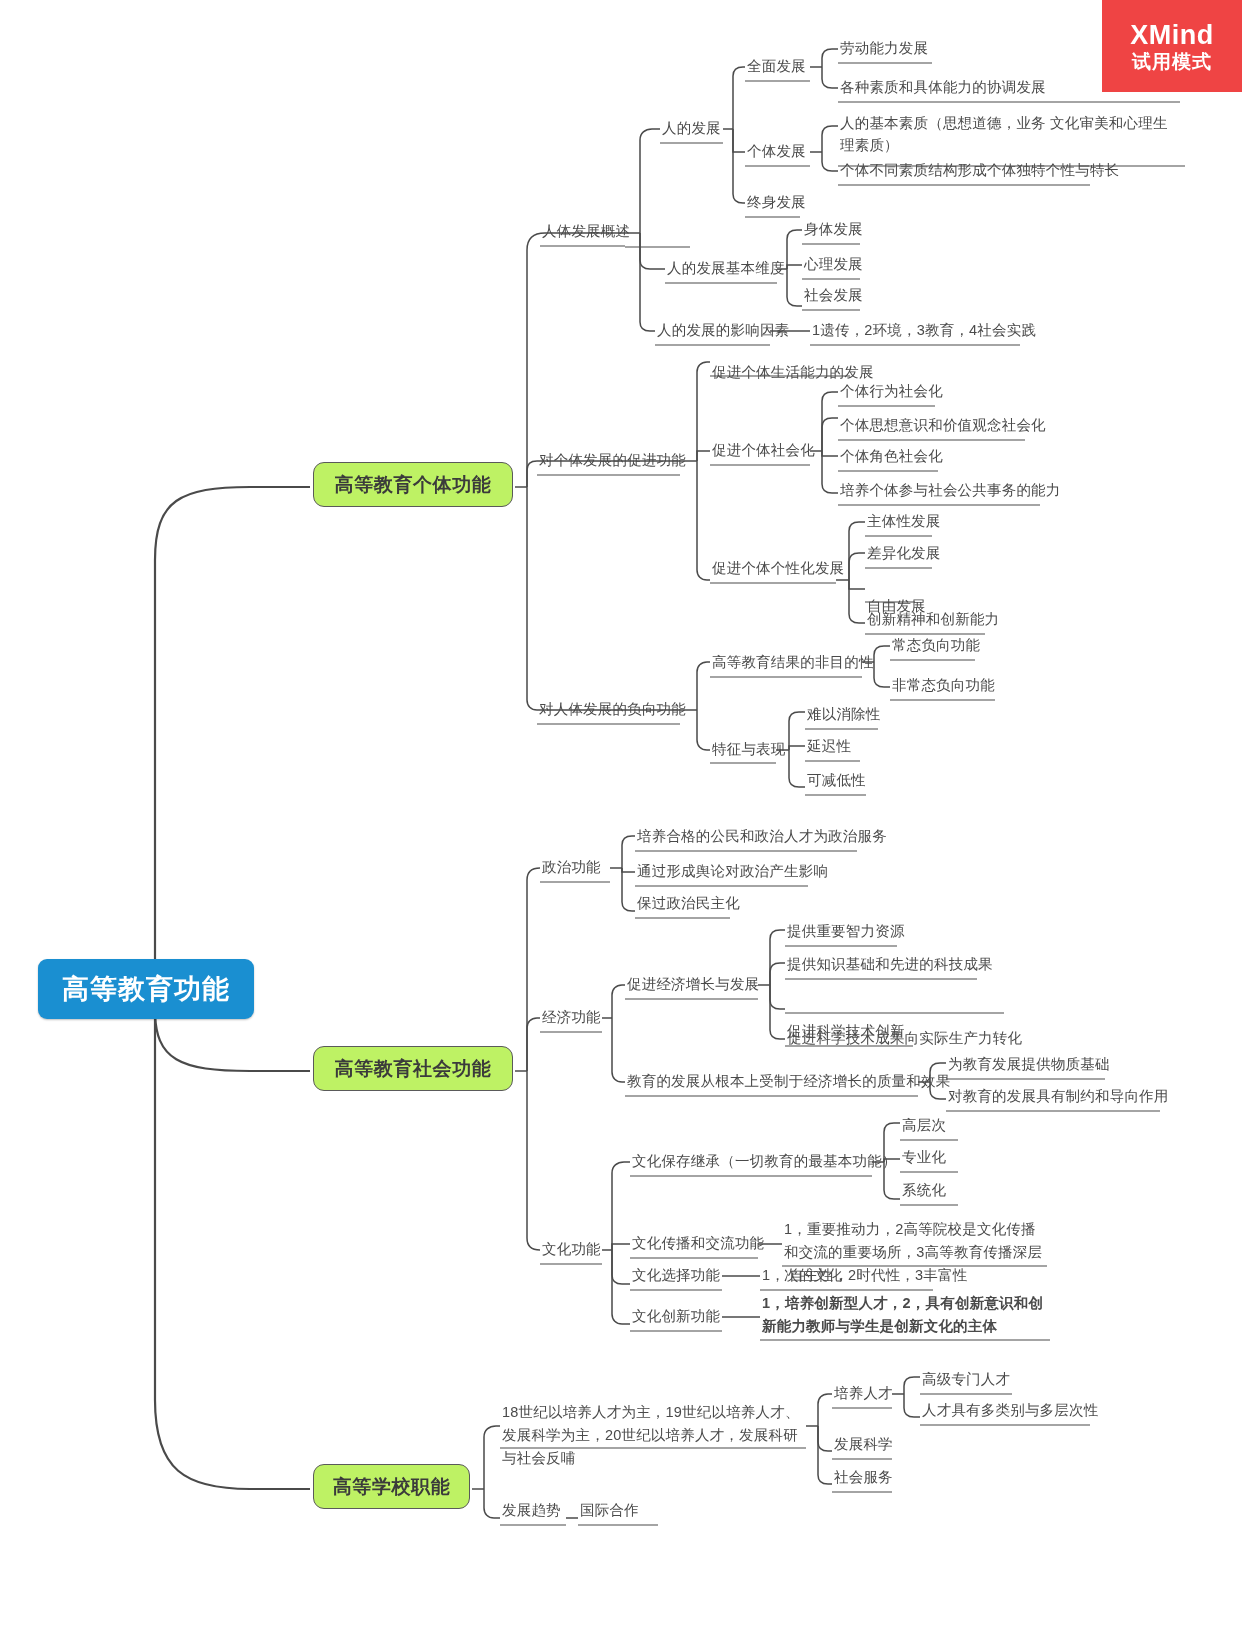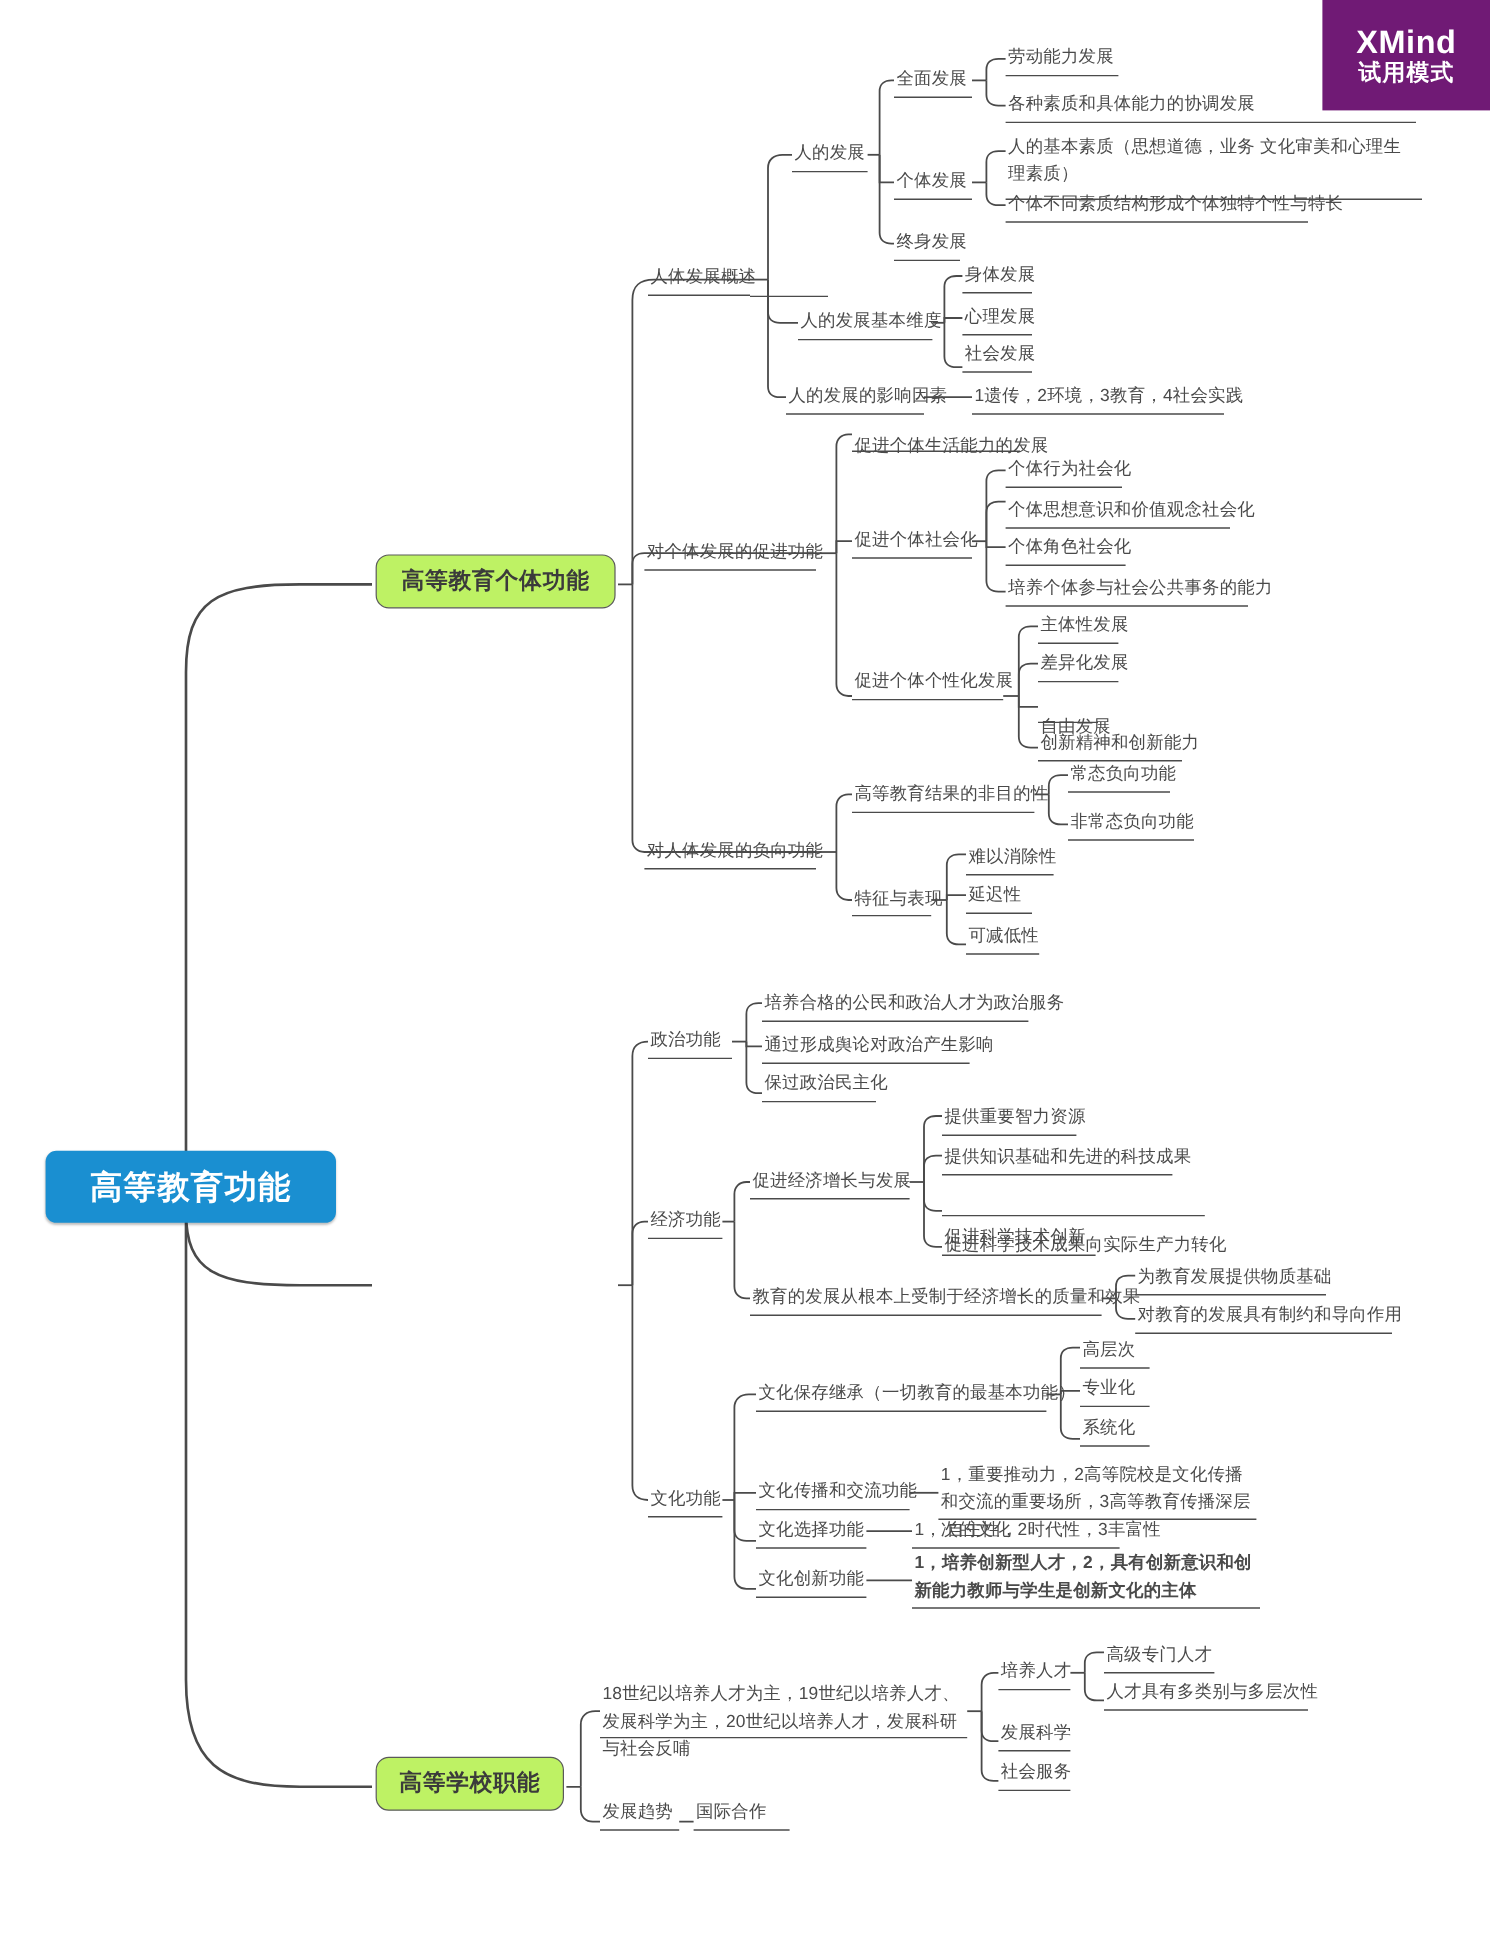--- a/index.html
+++ b/index.html
@@ -58,21 +58,21 @@
     text-align:center;
     padding:9px 14px;
     letter-spacing:.6px;
   }
   .wrap2{ white-space:normal; }
   
   #xmind-badge{
     position:absolute;
     right:0;top:0;
     width:140px;height:92px;
-    background:#701a75;
+    background:#ef4444;
     color:#fff;
     display:flex;
     flex-direction:column;
     align-items:center;
     justify-content:center;
     gap:2px;
   }
   #xmind-badge .xm-title{
     font-size:27px;font-weight:bold;letter-spacing:.5px;line-height:30px;
   }
@@ -282,23 +282,24 @@
       <line x1="578" y1="1525" x2="658" y2="1525"></line>
       <line x1="500" y1="1525" x2="566" y2="1525"></line>
     </g>
   </svg>
 
   <div id="xmind-badge">
     <div class="xm-title">XMind</div>
     <div class="xm-sub">试用模式</div>
   </div>
 
-  <div class="node center" style="left:38px;top:959px;width:242px;">高等教育功能</div>
+  <div class="node center" style="left:38px;top:959px;width:216px;">高等教育功能</div>
 
   <div class="node main" style="left:313px;top:462px;width:200px;">高等教育个体功能</div>
+  <div class="node main" style="left:313px;top:1046px;width:200px;">高等教育社会功能</div>
   <div class="node main" style="left:313px;top:1464px;width:157px;">高等学校职能</div>
 
   <div class="node leaf" style="left:538px;top:221px;">人体发展概述</div>
 
   <div class="node leaf" style="left:658px;top:118px;">人的发展</div>
 
   <div class="node leaf" style="left:743px;top:56px;">全面发展</div>
   <div class="node leaf" style="left:836px;top:38px;">劳动能力发展</div>
   <div class="node leaf" style="left:836px;top:77px;">各种素质和具体能力的协调发展</div>
 

